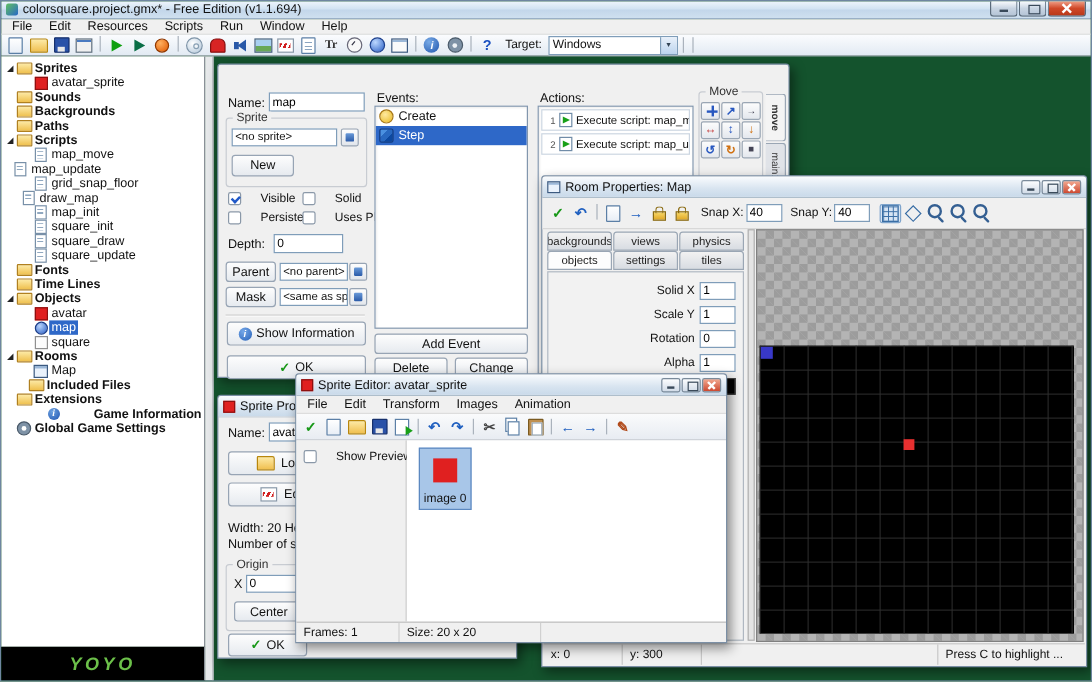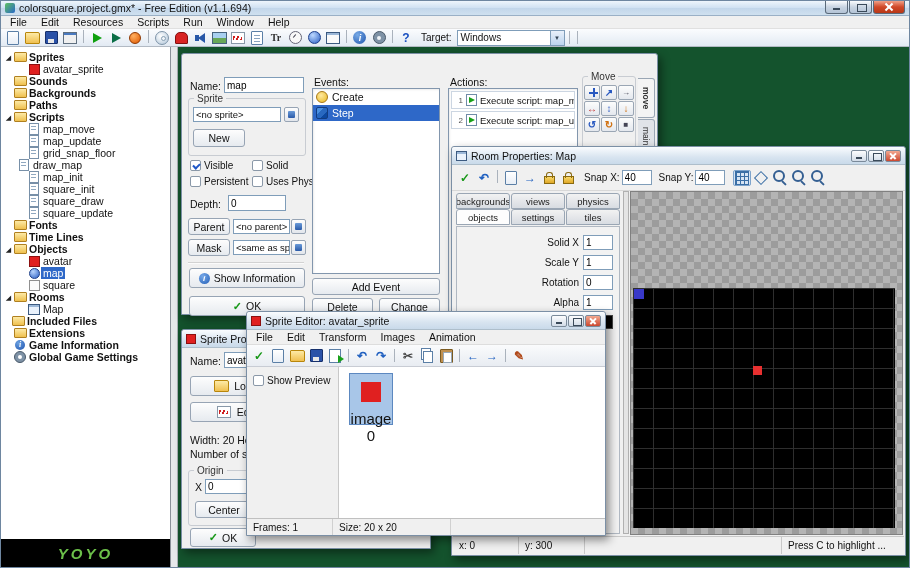--- a/index.html
+++ b/index.html
@@ -121,21 +121,21 @@
   .tin{position:absolute;height:16px;border:1px solid #7f9db9;background:#fff;font-size:10px;padding:0 2px;font-family:"Liberation Sans",sans-serif}
   .fin{height:15px}
   .sunkf{position:absolute;background:#fff;border:1px solid #7f9db9;font-size:9.5px;display:flex;align-items:center;padding:0 2px;overflow:hidden;white-space:nowrap}
   .btn{position:absolute;display:flex;align-items:center;justify-content:center;gap:4px;border:1px solid #97a4b4;border-radius:3px;
     background:linear-gradient(#fdfdfd,#e6eaef);font-size:10.5px;white-space:nowrap;overflow:hidden}
   .minibtn{position:absolute;width:15px;height:15px;border:1px solid #97a4b4;border-radius:2px;background:linear-gradient(#fdfdfd,#e2e6ec)}
   .minibtn::after{content:"";position:absolute;inset:3px;background:linear-gradient(#6a9ad8,#2a5aa8);border-radius:1px}
   .grp{position:absolute;border:1px solid #c8ccd2;border-radius:3px}
   .grp-legend{position:absolute;top:-6px;left:5px;background:#f0f0f0;padding:0 3px;font-size:10px;color:#333}
   .hline{position:absolute;height:1px;background:#d2d2d2;box-shadow:0 1px 0 #fbfbfb}
-  .cbrow{position:absolute;display:flex;align-items:center;gap:3px;font-size:10px;white-space:nowrap}
+  .cbrow{position:absolute;display:flex;align-items:center;gap:16px;font-size:10px;white-space:nowrap}
   .cb{width:11px;height:11px;background:#fff;border:1px solid #8a98a8;border-radius:2px;position:relative;flex:none}
   .cb.checked::after{content:"";position:absolute;left:2px;top:2px;width:5px;height:3px;border-left:2px solid #2058c8;border-bottom:2px solid #2058c8;transform:rotate(-45deg)}
   .ck{color:#189818;font-weight:bold;font-size:11px}
   .ib{width:11px;height:11px;border-radius:50%;background:radial-gradient(circle at 35% 30%,#76a8e8,#2560b8);color:#fff;font-style:italic;font-weight:bold;font-size:8px;display:flex;align-items:center;justify-content:center;flex:none}
   .lst{position:absolute;background:#fff;border:1px solid #8296ad;overflow:hidden;box-shadow:inset 1px 1px 2px rgba(0,0,0,.08)}
   .ev-row{height:16px;display:flex;align-items:center;gap:4px;padding:0 3px;font-size:10.5px}
   .ev-row.sel{background:#2e68c8;color:#fff}
   .evic{width:12px;height:12px;flex:none}
   .ev-create{background:radial-gradient(circle at 40% 35%,#ffe9a0,#e8b820);border:1px solid #a87818;border-radius:50%}
   .ev-step{background:linear-gradient(135deg,#4a90e0 0 33%,#2868c0 33% 66%,#0c48a0 66%);border:1px solid #123c80;border-radius:2px}
@@ -184,21 +184,21 @@
   #se-menu{position:absolute;left:0;right:0;top:0;height:15px;background:#f0f0f0;display:flex;padding-left:2px;border-bottom:1px solid #ddd}
   .se-mi{padding:0 7px;font-size:10.5px;display:flex;align-items:center}
   #se-tb{position:absolute;left:0;right:0;top:15px;height:22px;background:linear-gradient(#fafbfc,#e8ecf2);
     border-bottom:1px solid #c8ccd4;display:flex;align-items:center;padding:0 3px;gap:1px}
   #se-preview{position:absolute;left:0;top:37px;width:92px;bottom:17px;background:#f0f0f0;border-right:1px solid #c8c8c8}
   #se-thumbs{position:absolute;left:92px;right:0;top:37px;bottom:17px;background:#fff}
   .thumb{position:absolute;left:10px;top:6px;width:44px}
   .thumb.sel{background:#a8c6e8;border:1px solid #5c88c0}
   .thumb-img{height:36px;display:flex;align-items:center;justify-content:center}
   .thumb-sq{width:20px;height:20px;display:inline-block}
-  .thumb-label{height:14px;font-size:15px;text-align:center}
+  .thumb-label{height:14px;font-size:10px;text-align:center}
   #se-status{position:absolute;left:0;right:0;bottom:0;height:17px;background:#f0f0f0;border-top:1px solid #c0c0c0;display:flex;align-items:center;font-size:10px}
   .ss-seg{height:100%;display:flex;align-items:center;padding:0 6px;border-right:1px solid #d0d0d0;white-space:nowrap}
   .ss-seg:nth-child(1){width:86px}
   .ss-seg:nth-child(2){width:118px}
   .ss-seg.grow{flex:1;border-right:none}
 </style>
 </head>
 <body>
 
 <div id="app">
@@ -289,21 +289,21 @@
         <div class="titem" style="padding-left: 3px;">
           <span class="exp">◢</span>
           <span class="ti i-folder"></span>
           <span class="tlabel b">Scripts</span>
         </div>
         <div class="titem" style="padding-left: 17px;">
           <span class="exp"></span>
           <span class="ti i-script"></span>
           <span class="tlabel">map_move</span>
         </div>
-        <div class="titem" style="padding-left: 17px; text-align: right;">
+        <div class="titem" style=" text-align: right;">
           <span class="exp"></span>
           <span class="ti i-script"></span>
           <span class="tlabel">map_update</span>
         </div>
         <div class="titem" style="padding-left: 17px;">
           <span class="exp"></span>
           <span class="ti i-script"></span>
           <span class="tlabel">grid_snap_floor</span>
         </div>
         <div class="titem" style="padding-left: 7px;">
@@ -364,31 +364,31 @@
         <div class="titem" style="padding-left: 3px;">
           <span class="exp">◢</span>
           <span class="ti i-folder"></span>
           <span class="tlabel b">Rooms</span>
         </div>
         <div class="titem" style="padding-left: 17px;">
           <span class="exp"></span>
           <span class="ti i-room"></span>
           <span class="tlabel">Map</span>
         </div>
-        <div class="titem" style="padding-left: 1px;">
+        <div class="titem" style="padding-left: 13px;">
           <span class="exp"></span>
           <span class="ti i-folder"></span>
           <span class="tlabel b">Included Files</span>
         </div>
         <div class="titem" style="padding-left: 3px;">
           <span class="exp"></span>
           <span class="ti i-folder"></span>
           <span class="tlabel b">Extensions</span>
         </div>
-        <div class="titem" style="padding-left: 3px;">
+        <div class="titem" style="padding-left: 3px; justify-content: space-between;">
           <span class="exp"></span>
           <span class="ti i-info"></span>
           <span class="tlabel b">Game Information</span>
         </div>
         <div class="titem" style="padding-left: 3px;">
           <span class="exp"></span>
           <span class="ti i-gear"></span>
           <span class="tlabel b">Global Game Settings</span>
         </div>
       </div>

